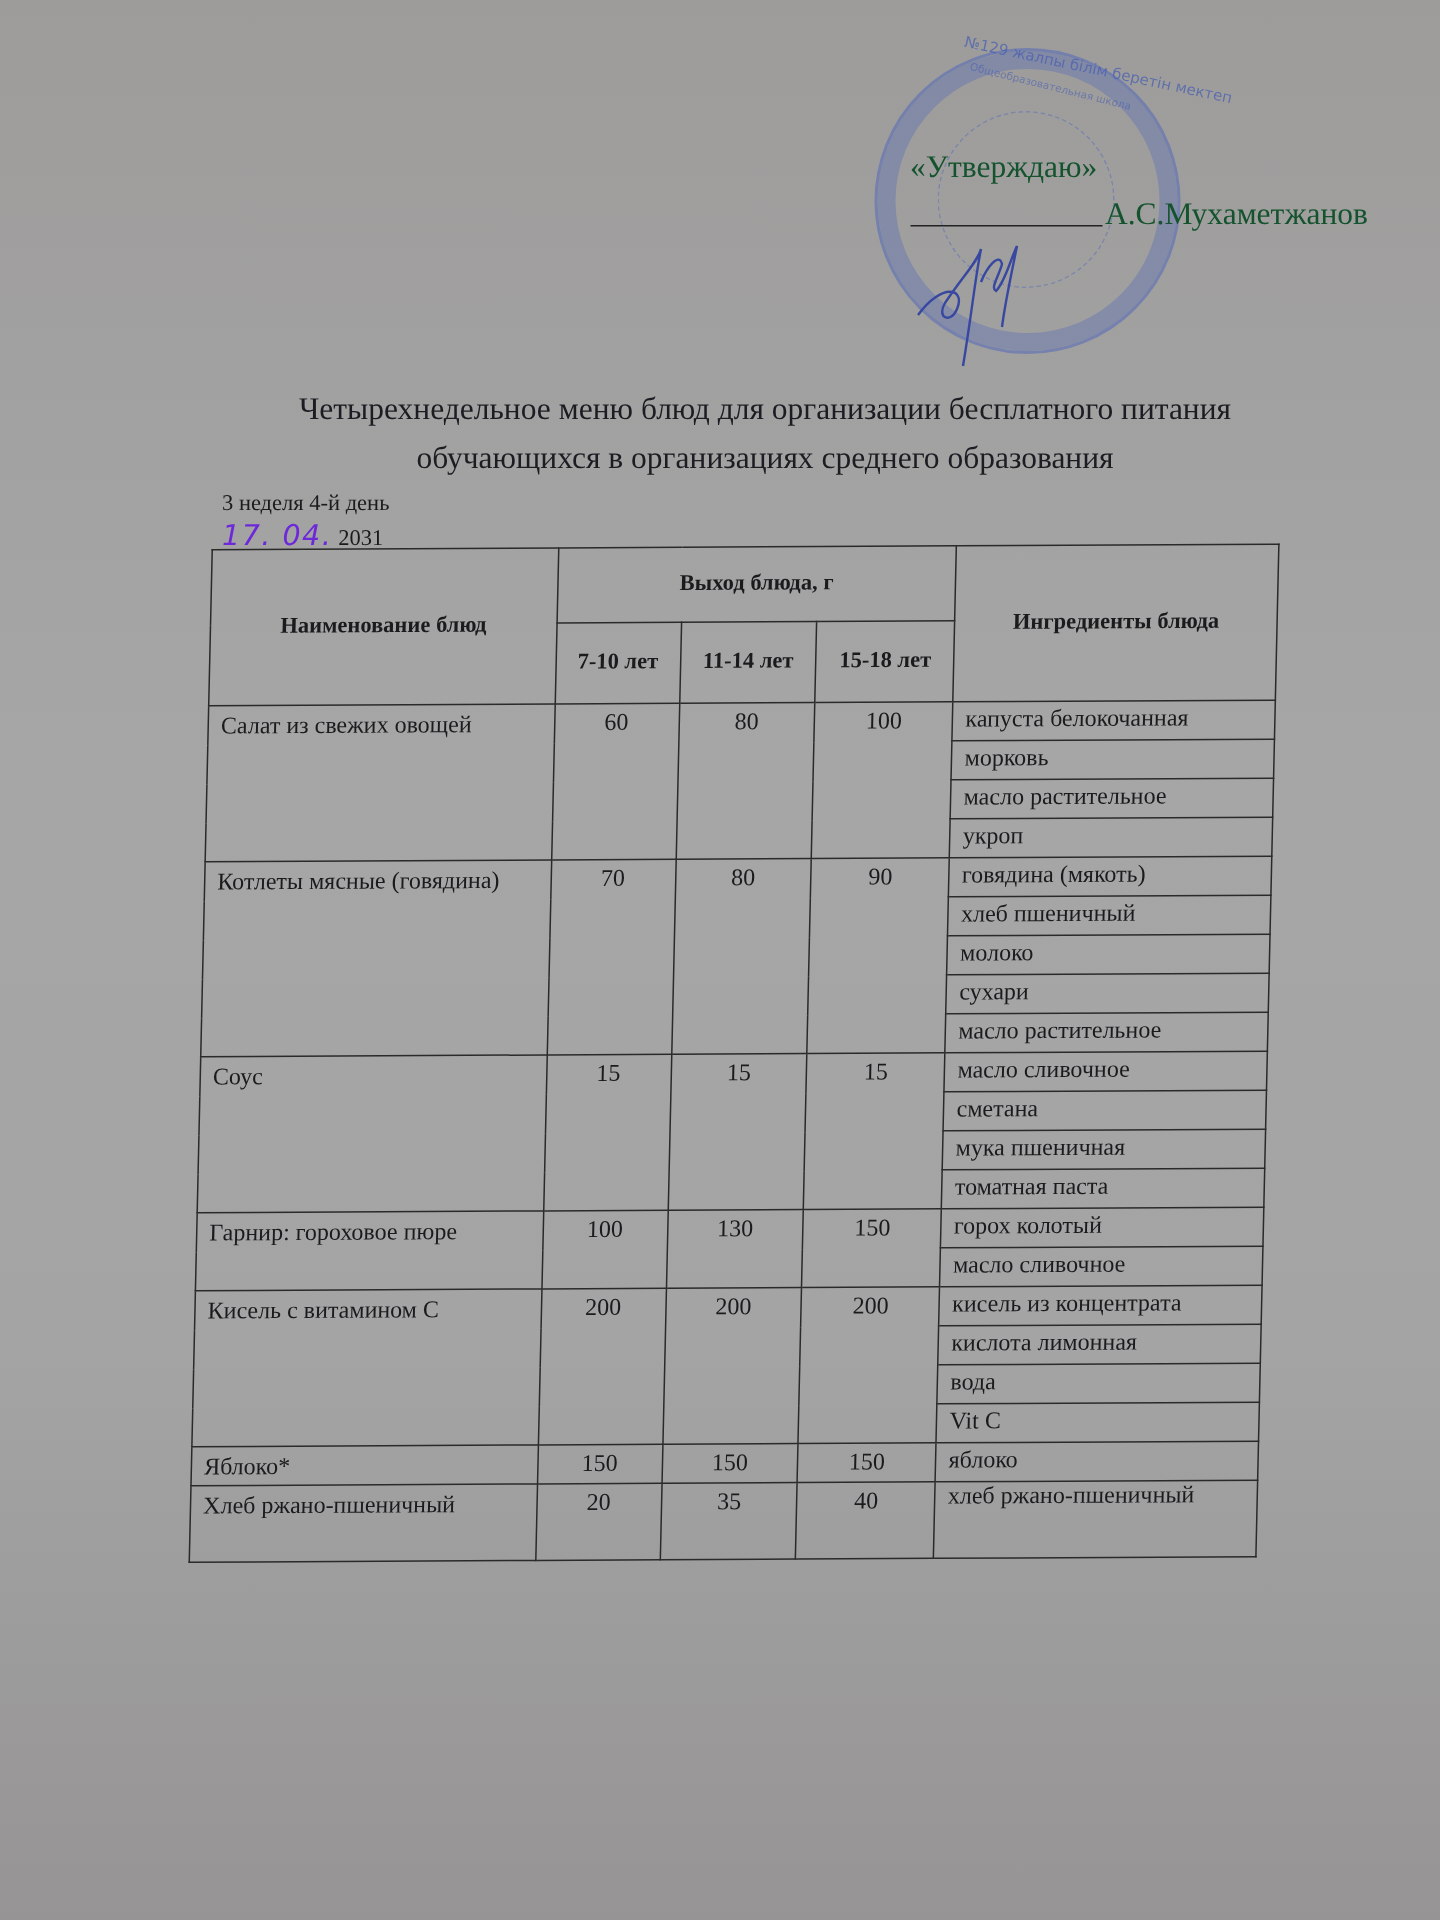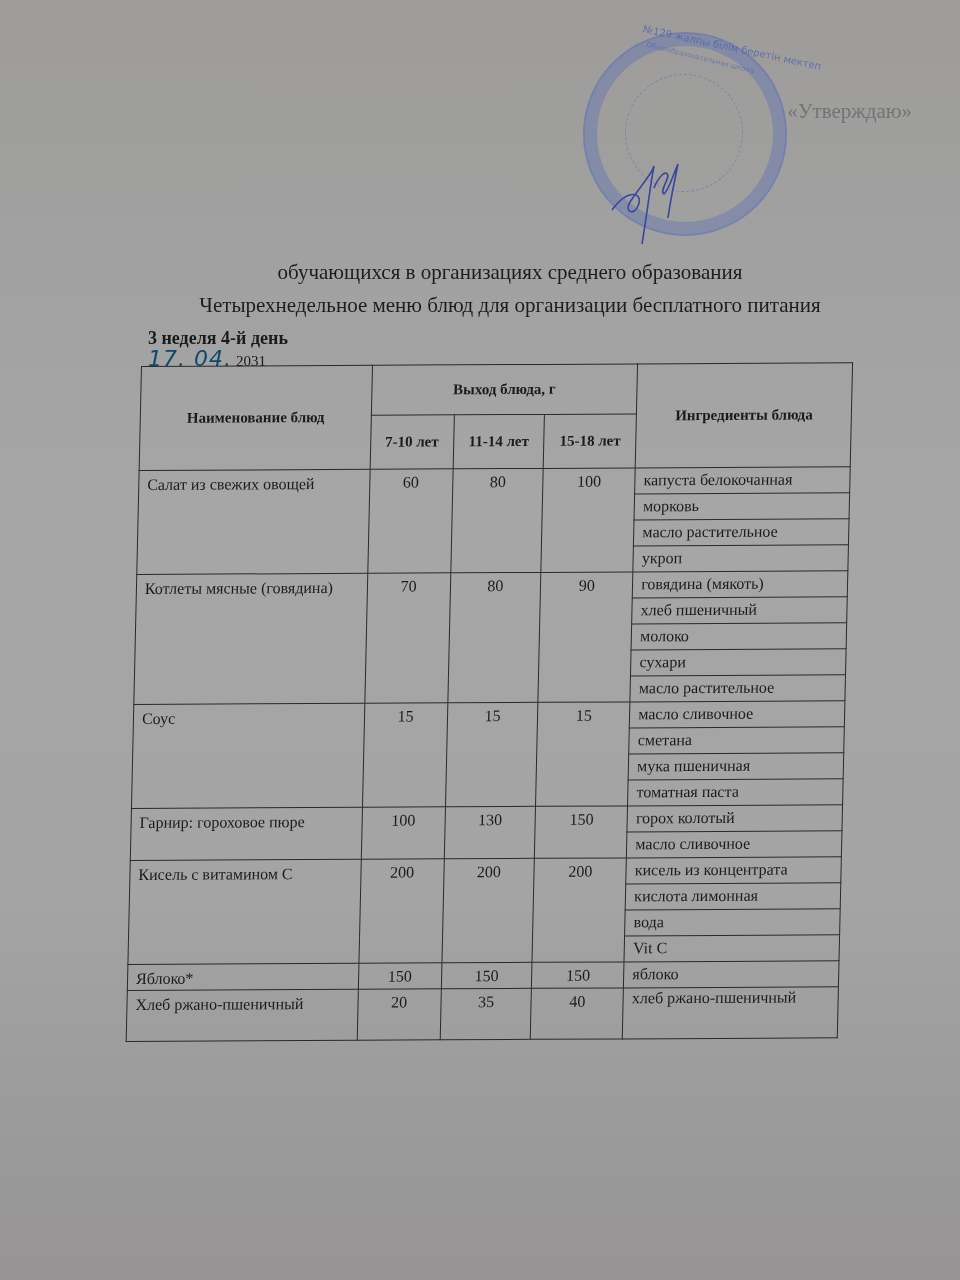--- a/index.html
+++ b/index.html
@@ -25,28 +25,28 @@
   }
   .stamp-text {
     position:absolute; left:56px; top:8px; font-family:"DejaVu Sans", sans-serif;
     font-size:10px; color:rgba(60,85,180,0.75); transform:rotate(12deg); white-space:nowrap;
   }
   .stamp-text2 {
     position:absolute; left:60px; top:20px; font-family:"DejaVu Sans", sans-serif;
     font-size:7px; color:rgba(60,85,180,0.6); transform:rotate(14deg); white-space:nowrap;
   }
 
-  .approve { position:absolute; right:48px; top:96px; text-align:left; font-size:21px; line-height:31px; color:#737373; }
+  .approve { position:absolute; right:48px; top:96px; text-align:left; font-size:21px; line-height:31px; color:#14532d; }
   .approve .sign-line { display:inline-block; width:128px; border-bottom:1px solid #222; margin-right:2px; vertical-align:-2px; }
   .signature { position:absolute; left:608px; top:148px; width:100px; height:100px; }
 
   .title { position:absolute; left:130px; top:256px; width:760px; text-align:center; font-size:21px; line-height:33px; color:#1c1c22; }
-  .week { position:absolute; left:148px; top:328px; font-size:18px; font-weight:bold; font-family:"Liberation Serif", serif; }
+  .week { position:absolute; left:148px; top:328px; font-size:15px; font-weight:normal; font-family:"Liberation Serif", serif; }
   .date { position:absolute; left:148px; top:346px; font-size:15px; }
-  .date .hand { font-family:"DejaVu Sans", sans-serif; font-style:italic; color:#0c4a6e; font-size:22px; letter-spacing:1px; margin-right:4px; }
+  .date .hand { font-family:"DejaVu Sans", sans-serif; font-style:italic; color:#6d28d9; font-size:19px; letter-spacing:1px; margin-right:4px; }
 
   table.menu {
     position:absolute; left:141px; top:366px; width:712px;
     border-collapse:collapse; font-size:16px;
     transform: skewX(-1.6deg) rotate(-0.3deg); transform-origin: top left;
   }
   table.menu td, table.menu th { border:1px solid #2a2a2a; padding:0 8px; vertical-align:top; }
   table.menu th { font-weight:bold; text-align:center; vertical-align:middle; font-size:15px; }
   .num { text-align:center; }
   .name { padding-top:4px !important; line-height:20px; }
@@ -63,25 +63,26 @@
     <span class="stamp-text">№129 жалпы білім беретін мектеп</span>
     <span class="stamp-text2">Общеобразовательная школа</span>
   </div>
 
   <svg class="signature" viewBox="0 0 100 100">
     <path d="M4 62 C 20 40, 36 44, 30 58 C 26 68, 16 64, 22 54 C 34 36, 44 26, 46 18 C 42 38, 40 60, 34 96 M46 40 C 50 30, 58 20, 60 28 C 58 36, 52 44, 56 46 C 62 40, 66 24, 70 16 C 66 36, 62 54, 60 70" fill="none" stroke="#3847a0" stroke-width="1.6"></path>
   </svg>
 
   <div class="approve">
     <div>«Утверждаю»</div>
+    <div><span class="sign-line"></span><span>А.С.Мухаметжанов</span></div>
   </div>
 
   <div class="title">
+    <div>Четырехнедельное меню блюд для организации бесплатного питания</div>
     <div>обучающихся в организациях среднего образования</div>
-    <div>Четырехнедельное меню блюд для организации бесплатного питания</div>
   </div>
 
   <div class="week">3 неделя 4-й день</div>
   <div class="date">
     <span class="hand">17. 04.</span><span>2031</span>
   </div>
 
   <table class="menu">
     <colgroup>
       <col style="width:231px">

